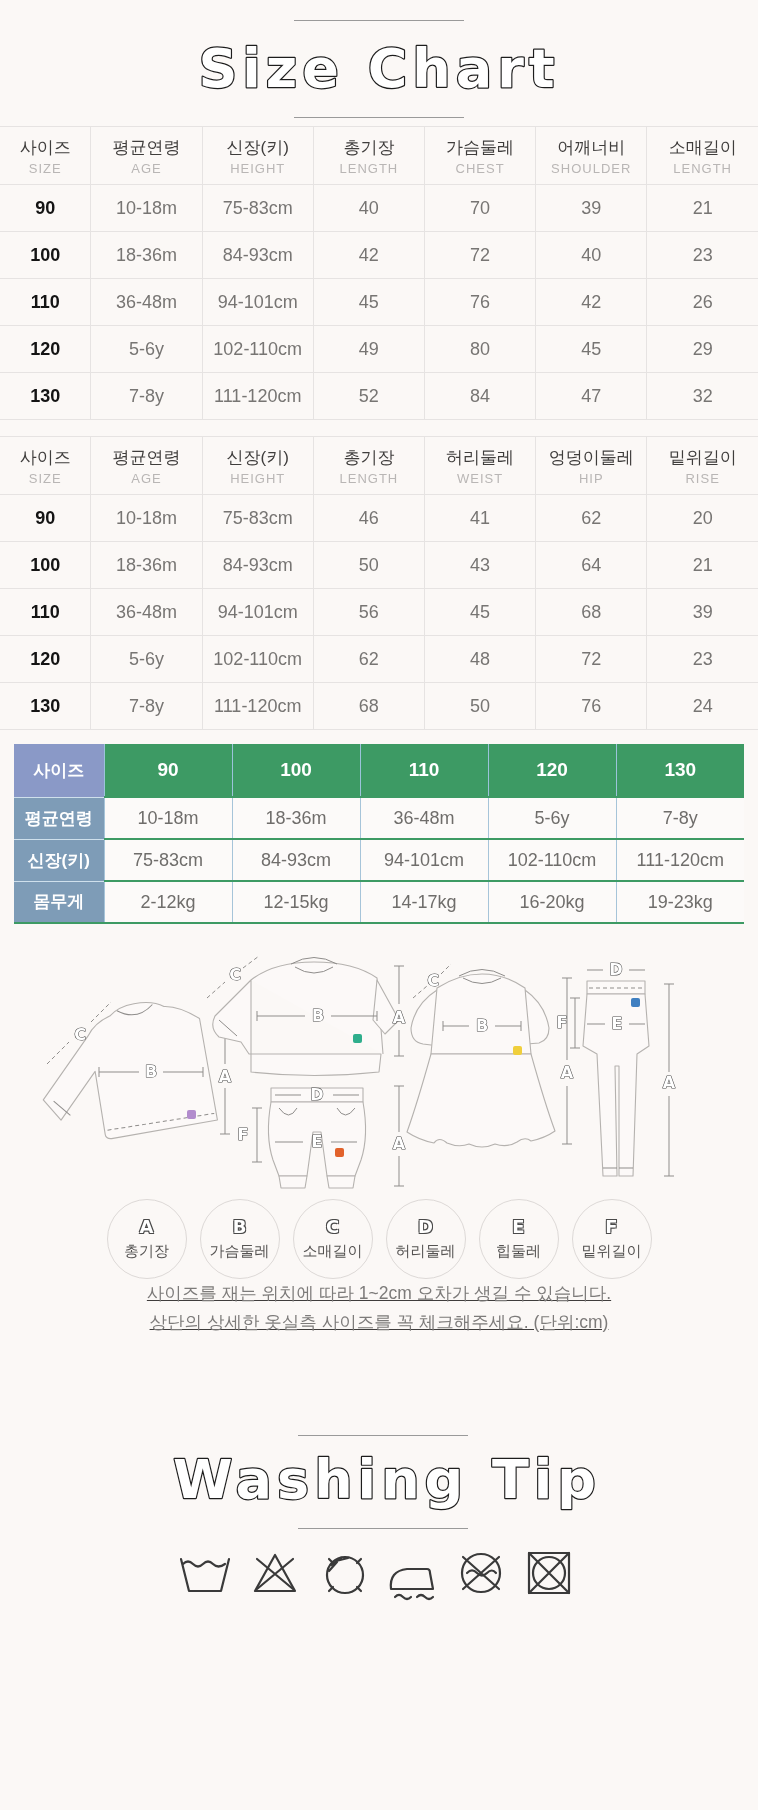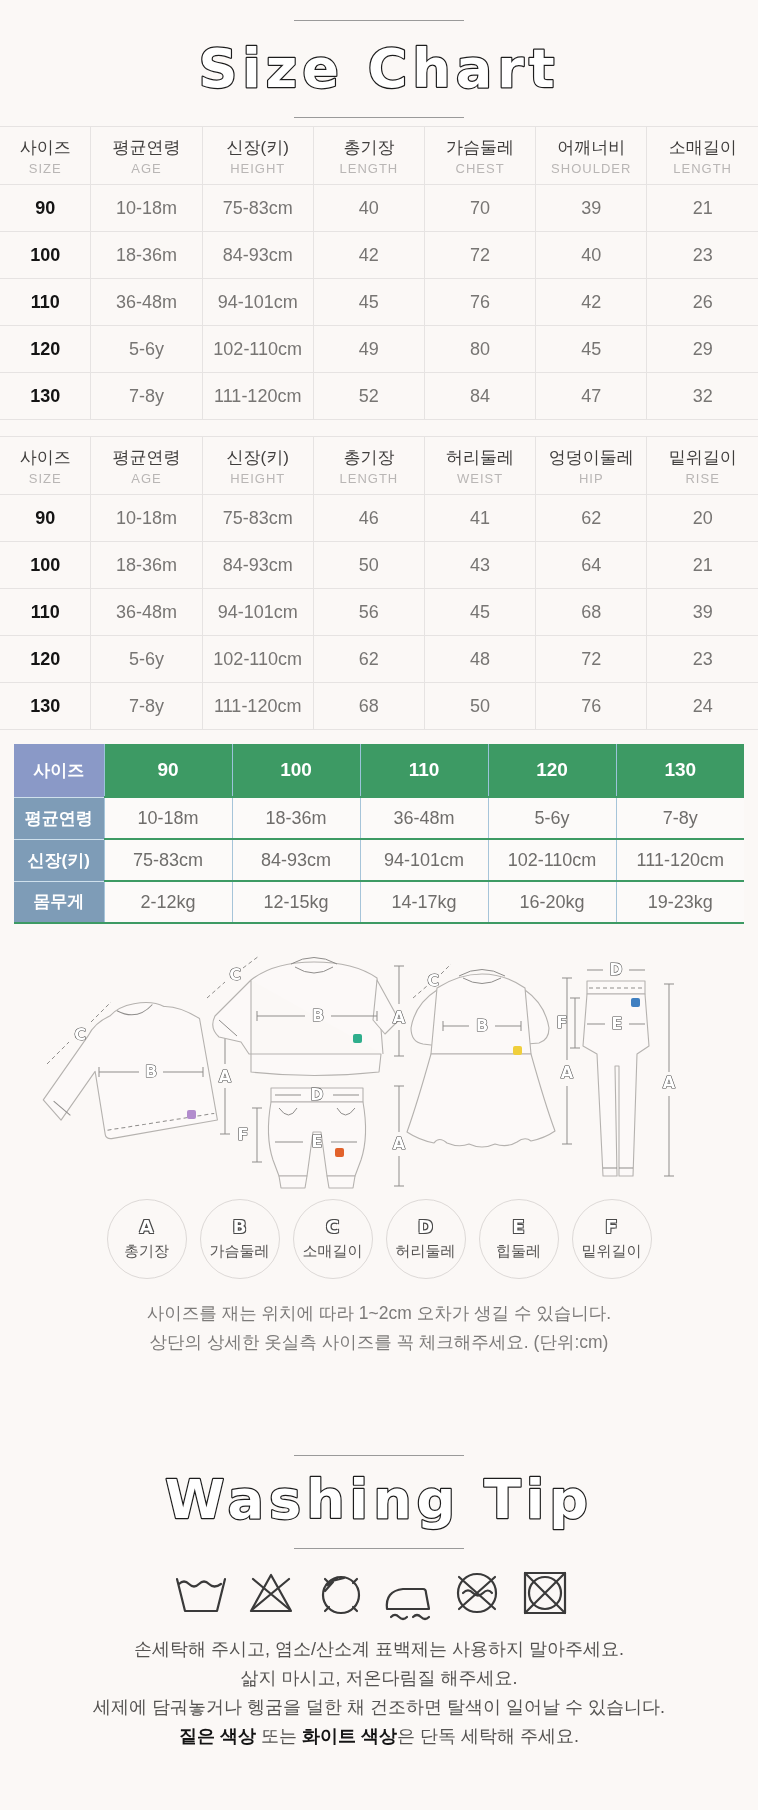--- a/index.html
+++ b/index.html
@@ -49,25 +49,25 @@
 
   
   .legend-row{display:flex;justify-content:center;gap:13px;margin-top:4px;}
   .legend-circle{width:78px;height:78px;border:1px solid #ddd9d7;border-radius:50%;
     display:flex;flex-direction:column;align-items:center;justify-content:center;background:transparent;}
   .bubble-letter{font-family:"DejaVu Sans",sans-serif;font-size:18px;font-weight:800;color:#fff;
     text-shadow:-1px -1px 0 #4a4a4a,1px -1px 0 #4a4a4a,-1px 1px 0 #4a4a4a,1px 1px 0 #4a4a4a;line-height:20px;}
   .legend-label{font-size:15px;color:#555352;margin-top:5px;}
 
   
-  .notes{margin-top:20px;text-align:center;}
+  .notes{text-align:center;text-decoration:underline;}
   .note-line{margin:0;font-size:17.5px;line-height:29px;color:#7d7b7a;}
 
   
-  .washing-block{margin-top:98px;}
+  .washing-block{margin-top:98px;padding-left:8px;}
   .wash-icons{display:block;margin:16px auto 0;}
   .wicon{stroke:#3a3a3a;stroke-width:2.2;fill:none;stroke-linecap:round;stroke-linejoin:round;}
   .wash-notes{margin-top:12px;text-align:center;}
   .wash-line{margin:0;font-size:18px;line-height:29px;color:#555351;}
   .wash-line .wl-b{font-weight:700;color:#141414;}
 </style>
 </head>
 <body>
 
 <div style="padding-top:20px;">
@@ -448,21 +448,13 @@
       <path d="M14,28 Q19,23 24,28 T34,28 T43,28"></path>
       <path d="M10,12 L46,44 M46,12 L10,44"></path>
     </g>
     <g class="wicon" transform="translate(344,0)" aria-label="do-not-tumble-dry">
       <rect x="8" y="8" width="40" height="40"></rect>
       <circle cx="28" cy="28" r="16"></circle>
       <path d="M8,8 L48,48 M48,8 L8,48"></path>
     </g>
   </svg>
 
-  <div class="wash-notes">
-    <div id="washing-lines">
-        <p class="wash-line">손세탁해 주시고, 염소/산소계 표백제는 사용하지 말아주세요.</p>
-        <p class="wash-line">삶지 마시고, 저온다림질 해주세요.</p>
-        <p class="wash-line">세제에 담궈놓거나 헹굼을 덜한 채 건조하면 탈색이 일어날 수 있습니다.</p>
-      </div>
-    <p class="wash-line"><span class="wl-b">짙은 색상</span><span> 또는 </span><span class="wl-b">화이트 색상</span><span>은 단독 세탁해 주세요.</span></p>
-  </div>
 </div>
 
 </body></html>

